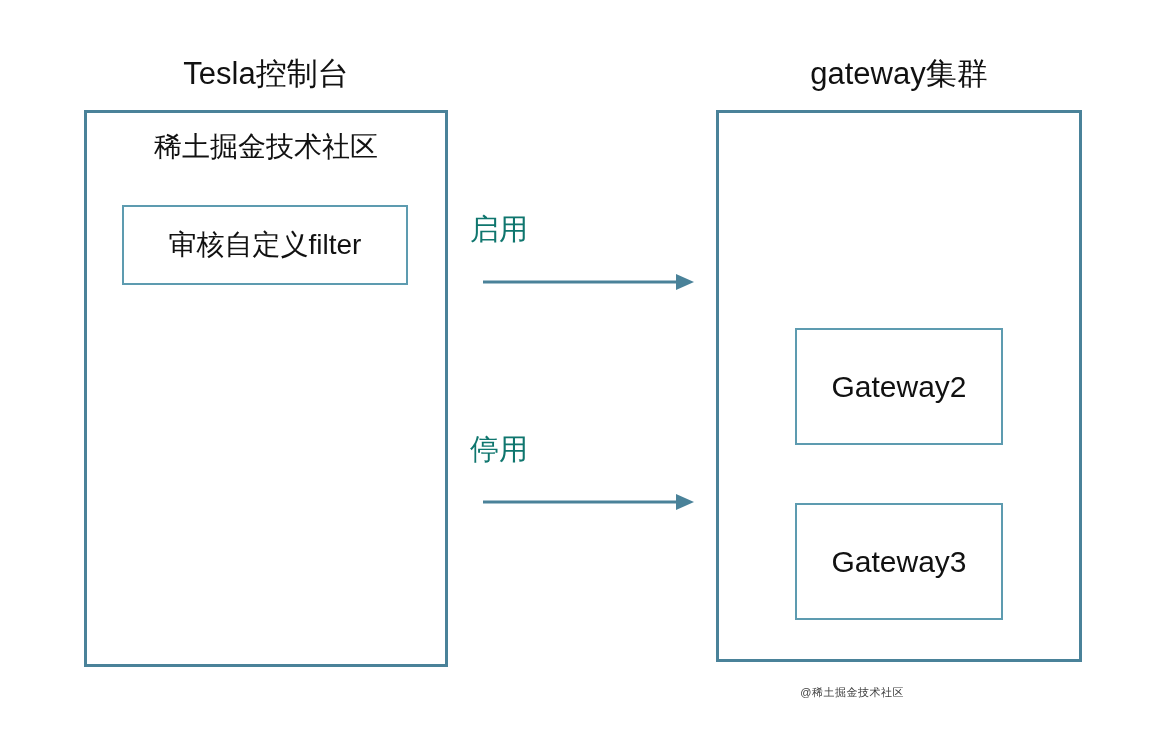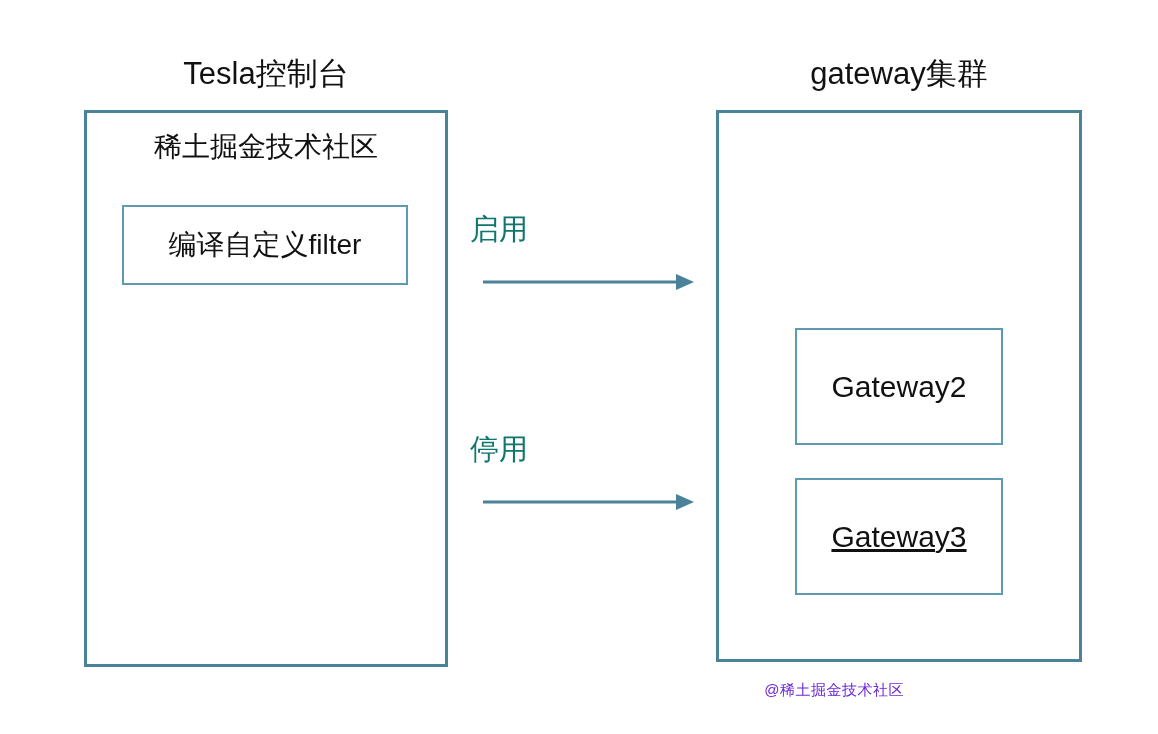--- a/index.html
+++ b/index.html
@@ -84,21 +84,21 @@
   #filter-box-2 { top: 429px; }
   #filter-box-3 { top: 541px; }
 
   .gateway-box {
     left: 795px;
     width: 208px;
     height: 117px;
   }
   #gateway-box-0 { top: 180px; }
   #gateway-box-1 { top: 328px; }
-  #gateway-box-2 { top: 478px; text-decoration: underline; }
+  #gateway-box-2 { top: 503px; }
   .gateway-box .item-label { font-size: 30px; }
 
   
   .arrow-group { position: absolute; left: 470px; width: 240px; }
   #arrow-group-0 { top: 215px; }
   #arrow-group-1 { top: 435px; }
 
   .arrow-label {
     position: absolute;
     left: 0;
@@ -114,39 +114,39 @@
     position: absolute;
     left: 0;
     top: 55px;
   }
 
   
   #watermark {
     position: absolute;
     right: 22px;
     bottom: 34px;
-    font-size: 15px;
-    color: #6d28d9;
+    font-size: 11px;
+    color: #404040;
     white-space: nowrap;
     letter-spacing: 0.5px;
   }
 </style>
 </head>
 <body>
 
 <div id="canvas">
 
   <div class="panel-title" id="title-left">Tesla控制台</div>
 
   <div class="panel" id="panel-left"></div>
 
   <div id="filter-section-title">稀土掘金技术社区</div>
 
   <div class="item-box filter-box" id="filter-box-0">
-    <span class="item-label">编译自定义filter</span>
+    <span class="item-label">审核自定义filter</span>
   </div>
 
 
 
 
   <div class="arrow-group" id="arrow-group-0">
     <div class="arrow-label">启用</div>
     <svg class="arrow-svg" width="240" height="24" viewBox="0 0 240 24">
       <line x1="13" y1="12" x2="208" y2="12" stroke="#4a8299" stroke-width="3"></line>
       <polygon points="206,4 224,12 206,20" fill="#4a8299"></polygon>

